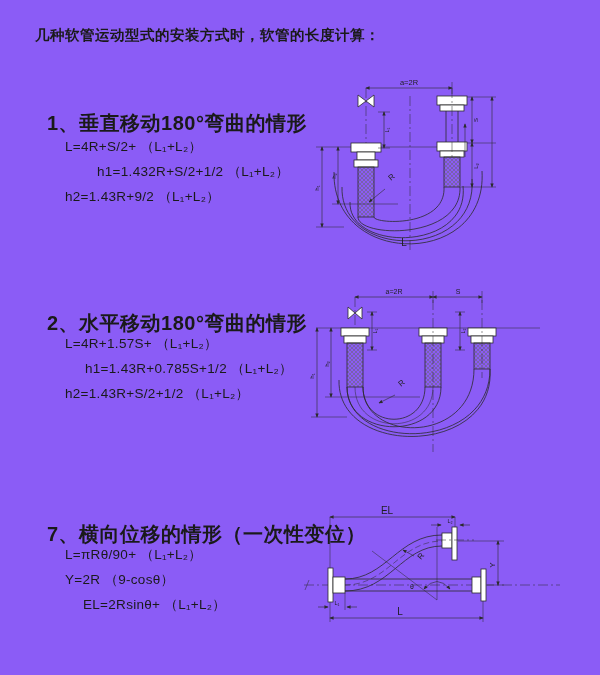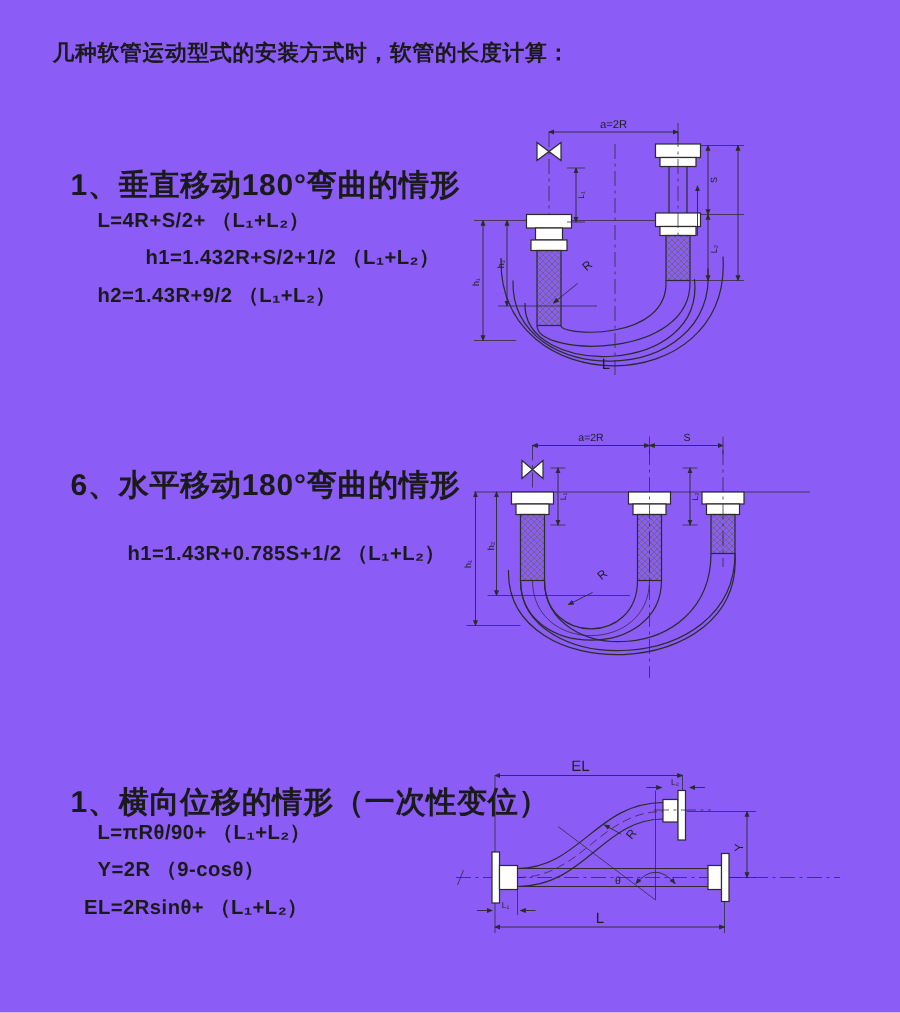--- a/index.html
+++ b/index.html
@@ -1,47 +1,49 @@
 <!DOCTYPE html>
 <html><head>
 <meta charset="utf-8">
 <style>
   html,body{margin:0;padding:0;background:#fff;}
   #page{position:relative;width:600px;height:675px;background:#8b5cf6;overflow:hidden;
         font-family:"Liberation Sans","DejaVu Sans",sans-serif;color:#1a1a1a;}
   .title{position:absolute;left:35px;top:26px;font-size:14.5px;font-weight:bold;letter-spacing:.5px;}
   .sec-heading{position:absolute;font-size:20px;font-weight:bold;letter-spacing:.5px;}
-  .formula{position:absolute;font-size:13.5px;letter-spacing:.3px;font-weight:700;}
+  .formula{position:absolute;font-size:13.5px;letter-spacing:.3px;font-weight:400;}
   svg{position:absolute;}
   svg text{font-family:"Liberation Sans","DejaVu Sans",sans-serif;fill:#1f1f1f;}
   .dline{stroke:#2b2b2b;stroke-width:.8;fill:none;}
   .thin{stroke:#2b2b2b;stroke-width:.5;fill:none;}
   .dim{stroke:#2b2b2b;stroke-width:.6;fill:none;}
   .cl{stroke:#2b2b2b;stroke-width:.5;fill:none;stroke-dasharray:10 3 2 3;}
   .part{fill:#ffffff;stroke:#2b2b2b;stroke-width:.8;}
 </style>
 </head>
 <body>
 
 <div id="page">
 
   <div class="title">几种软管运动型式的安装方式时，软管的长度计算：</div>
 
   <div class="sec-heading" style="left:47px;top:110px;">1、垂直移动180°弯曲的情形</div>
   <div class="formula" style="left:65px;top:138px;">L=4R+S/2+ （L₁+L₂）</div>
   <div class="formula" style="left:65px;top:163px;padding-left:32px;">h1=1.432R+S/2+1/2 （L₁+L₂）</div>
   <div class="formula" style="left:65px;top:188px;">h2=1.43R+9/2 （L₁+L₂）</div>
 
-  <div class="sec-heading" style="left:47px;top:310px;">6、水平移动180°弯曲的情形</div>
+  <div class="sec-heading" style="left:47px;top:310px;">2、水平移动180°弯曲的情形</div>
+  <div class="formula" style="left:65px;top:335px;">L=4R+1.57S+ （L₁+L₂）</div>
   <div class="formula" style="left:65px;top:360px;margin-left:20px;">h1=1.43R+0.785S+1/2 （L₁+L₂）</div>
-
-  <div class="sec-heading" style="left:47px;top:521px;">1、横向位移的情形（一次性变位）</div>
+  <div class="formula" style="left:65px;top:385px;">h2=1.43R+S/2+1/2 （L₁+L₂）</div>
+
+  <div class="sec-heading" style="left:47px;top:521px;">7、横向位移的情形（一次性变位）</div>
   <div class="formula" style="left:65px;top:546px;">L=πRθ/90+ （L₁+L₂）</div>
   <div class="formula" style="left:65px;top:571px;">Y=2R （9-cosθ）</div>
-  <div class="formula" style="left:56px;top:596px;">EL=2Rsinθ+ （L₁+L₂）</div>
+  <div class="formula" style="left:83px;top:596px;">EL=2Rsinθ+ （L₁+L₂）</div>
 
   <svg style="left:305px;top:70px;" width="200" height="185" viewBox="305 70 200 185">
     <defs>
       <marker id="a1" viewBox="0 0 10 10" refX="8.5" refY="5" markerWidth="7" markerHeight="7" orient="auto-start-reverse">
         <path d="M0,1L10,5L0,9z" fill="#2b2b2b"></path>
       </marker>
       <pattern id="h1p" width="4" height="4" patternUnits="userSpaceOnUse">
         <path d="M0,4L4,0 M0,0L4,4" stroke="#666" stroke-width=".5"></path>
       </pattern>
     </defs>

